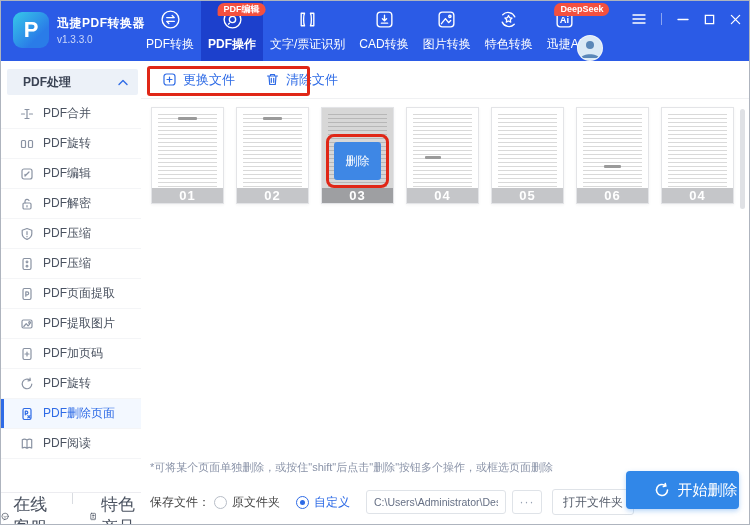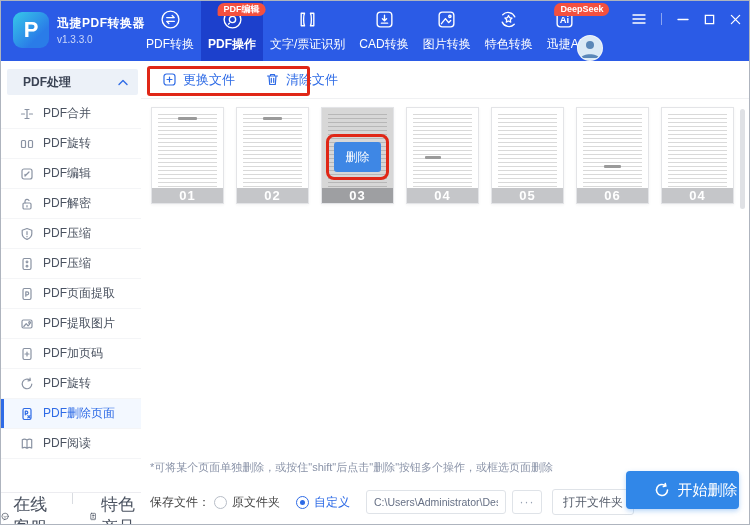--- a/index.html
+++ b/index.html
@@ -56,21 +56,21 @@
            box-shadow:0 1px 3px rgba(0,0,0,.05); overflow:hidden; cursor:pointer; }
   .thumb-body { position:absolute; left:6px; right:6px; top:6px; bottom:16px;
     background:repeating-linear-gradient(180deg,#d9d9d9 0,#d9d9d9 1px,transparent 1px,transparent 4px); }
   .ttl { position:absolute; background:#9a9a9a; height:3px; border-radius:1px; }
   .thumb-footer { position:absolute; left:0; right:0; bottom:0; height:15px; background:rgba(150,152,156,.55); }
   .thumb-num { position:absolute; left:0; right:0; bottom:0px; text-align:center; color:#fff; font-size:13px;
                font-weight:bold; letter-spacing:1px; }
   .thumb.hovered { background:#d7d7d7; }
   .thumb.hovered .thumb-body { background:repeating-linear-gradient(180deg,#b7b7b7 0,#b7b7b7 1px,transparent 1px,transparent 4px); }
   .thumb.hovered .thumb-footer { background:rgba(120,122,126,.6); }
-  .del-annotate { position:absolute; left:4px; right:4px; top:26px; height:46px; border:3px solid #e02717; border-radius:8px;padding-left:8px; }
+  .del-annotate { position:absolute; left:4px; right:4px; top:26px; height:54px; border:3px solid #e02717; border-radius:8px;padding-left:8px; }
   .del-btn { position:absolute; left:5px; right:5px; top:5px; bottom:5px; background:#3e87e5; border-radius:3px;
              color:#fff; font-size:12px; display:flex; align-items:center; justify-content:center; cursor:pointer; }
   .vscroll { position:absolute; right:6px; top:48px; width:5px; height:100px; background:#dfe1e5; border-radius:3px; }
 
   .hint { position:absolute; left:9px; top:399px; font-size:11px; color:#8a93a8; }
 
   .save-row { position:absolute; left:9px; top:428px; display:flex; align-items:center; height:26px; font-size:12px; color:#444;justify-content:center; }
   .save-label { margin-right:4px; }
   .radio-opt { display:flex; align-items:center; gap:5px; margin-right:16px; cursor:pointer; }
   .radio { width:13px; height:13px; border-radius:50%; border:1px solid #b7bdc7; background:#fff; position:relative; }

